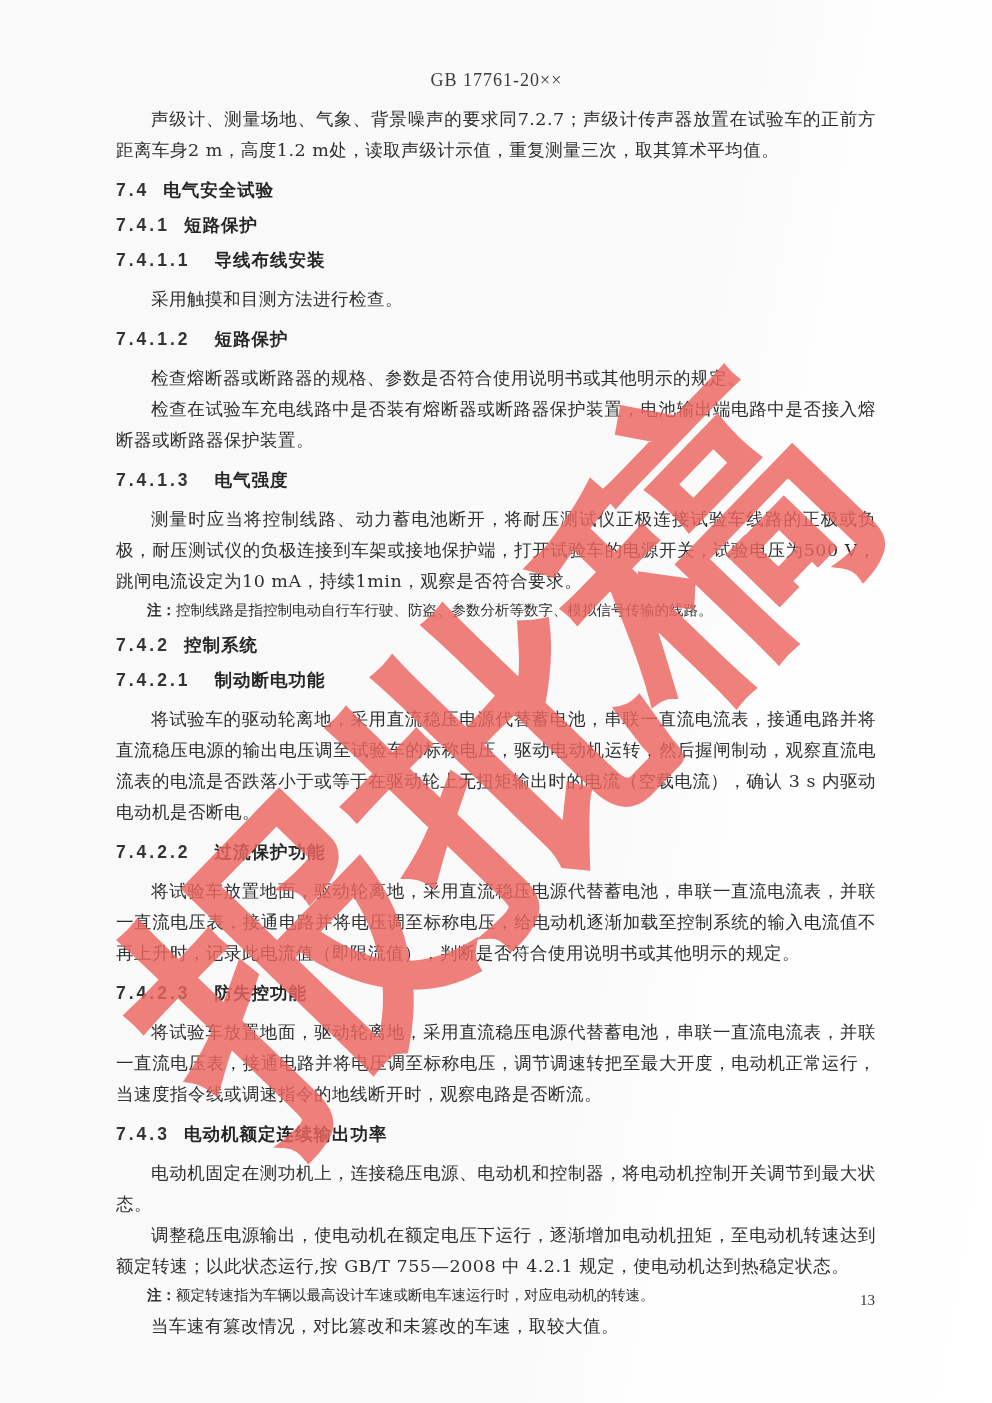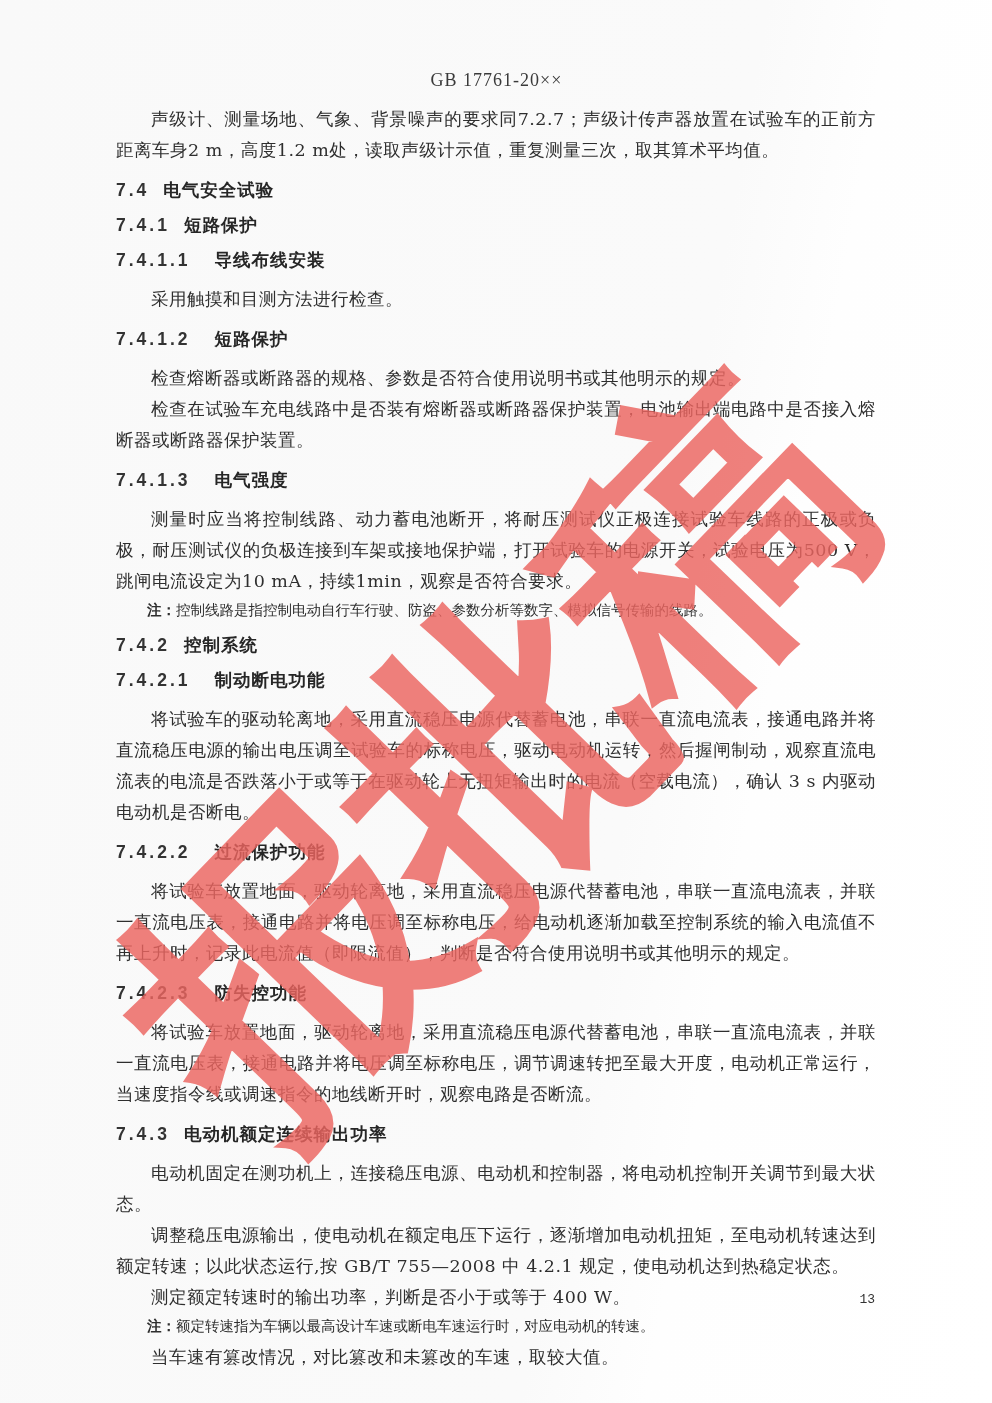--- a/index.html
+++ b/index.html
@@ -89,23 +89,23 @@
     opacity: 0.82;
     pointer-events: none;
     user-select: none;
     white-space: nowrap;
   }
 
   .page-number {
     position: absolute;
     right: 117px;
     top: 1292px;
-    font-size: 13px;
+    font-size: 15px;
     color: #333;
-    font-family: Liberation Mono, monospace;
+    font-family: Liberation Serif, serif;
   }
 </style>
 </head>
 <body>
 
 <div class="page">
 
   <div class="doc-header">GB 17761-20××</div>
 
   <div class="content" id="content">
@@ -123,21 +123,20 @@
       <div class="heading h3"><span class="num">7.4.2</span><span class="title">控制系统</span></div>
       <div class="heading h4"><span class="num">7.4.2.1</span><span class="title">制动断电功能</span></div>
       <p class="para">将试验车的驱动轮离地，采用直流稳压电源代替蓄电池，串联一直流电流表，接通电路并将直流稳压电源的输出电压调至试验车的标称电压，驱动电动机运转，然后握闸制动，观察直流电流表的电流是否跌落小于或等于在驱动轮上无扭矩输出时的电流（空载电流），确认 3 s 内驱动电动机是否断电。</p>
       <div class="heading h4"><span class="num">7.4.2.2</span><span class="title">过流保护功能</span></div>
       <p class="para">将试验车放置地面，驱动轮离地，采用直流稳压电源代替蓄电池，串联一直流电流表，并联一直流电压表，接通电路并将电压调至标称电压，给电动机逐渐加载至控制系统的输入电流值不再上升时，记录此电流值（即限流值），判断是否符合使用说明书或其他明示的规定。</p>
       <div class="heading h4"><span class="num">7.4.2.3</span><span class="title">防失控功能</span></div>
       <p class="para">将试验车放置地面，驱动轮离地，采用直流稳压电源代替蓄电池，串联一直流电流表，并联一直流电压表，接通电路并将电压调至标称电压，调节调速转把至最大开度，电动机正常运行，当速度指令线或调速指令的地线断开时，观察电路是否断流。</p>
       <div class="heading h3"><span class="num">7.4.3</span><span class="title">电动机额定连续输出功率</span></div>
       <p class="para">电动机固定在测功机上，连接稳压电源、电动机和控制器，将电动机控制开关调节到最大状态。</p>
       <p class="para">调整稳压电源输出，使电动机在额定电压下运行，逐渐增加电动机扭矩，至电动机转速达到额定转速；以此状态运行,按 GB/T 755—2008 中 4.2.1 规定，使电动机达到热稳定状态。</p>
-      <p class="para">测定额定转速时的输出功率，判断是否小于或等于 400 W。</p>
       <p class="note"><span class="note-label">注：</span><span>额定转速指为车辆以最高设计车速或断电车速运行时，对应电动机的转速。</span></p>
       <p class="para">当车速有篡改情况，对比篡改和未篡改的车速，取较大值。</p>
     </div>
 
   <div class="watermark" style="color: rgb(236, 101, 96);">报批稿</div>
 
   <div class="page-number">13</div>
 
 </div>
 

